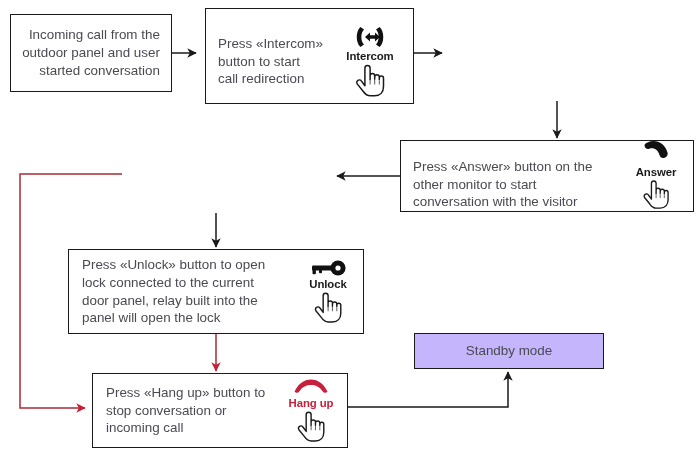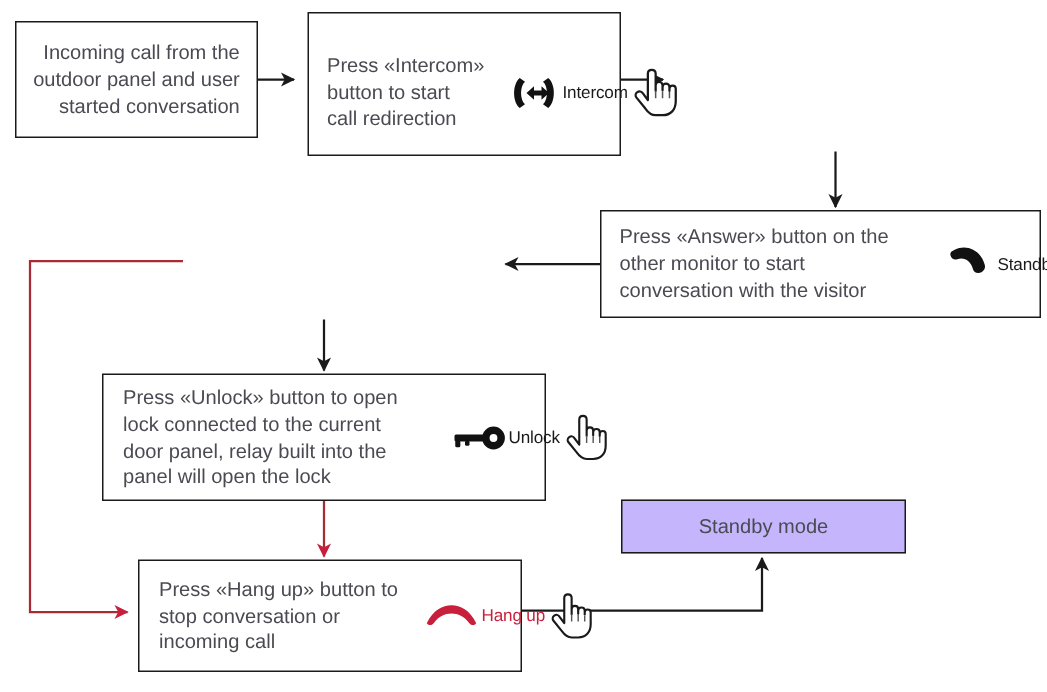--- a/index.html
+++ b/index.html
@@ -56,23 +56,24 @@
     white-space: pre-line;
     z-index: 2;
   }
   .node-text.left {
     text-align: left;
   }
   .btn-cluster {
     position: relative;
     z-index: 2;
     display: flex;
-    flex-direction: row;
+    flex-direction: column;
     align-items: center;
     justify-content: flex-start;
+    font-weight: bold;
   }
   .btn-glyph {
     display: block;
     line-height: 0;
   }
   .btn-label {
     font-size: 11.4px;
     color: #1a1a1a;
     margin-top: 1px;
     letter-spacing: -0.1px;
@@ -148,33 +149,33 @@
             <path d="M18.1,18.5 l0,5"></path>
               <path d="M22.7,18.8 l0,4.7"></path>
               <path d="M27.3,19.3 l0,4.2"></path>
           </g>
         </svg>
       </span>
     </div>
   </div>
 
 
-  <div class="node rect-node" style="left:400px; top:140px; width:294px; height:72px; padding:0 6px 0 12px; justify-content:space-between;">
+  <div class="node rect-node" style="left:400px; top:140px; width:294px; height:72px; padding:0 6px 0 12px; justify-content:space-between;align-items:flex-end;">
     <div class="node-text left">Press «Answer» button on the
 other monitor to start
 conversation with the visitor</div>
     <div class="btn-cluster" style="width:62px;">
       <span class="btn-glyph">
         <svg width="40" height="26" viewBox="0 0 40 26">
           <path d="M11.5,3.5 C19.5,-0.5 29,4 31.5,13.5 C32.2,16.2 30.5,18.3 28.2,18.9
                    C26,19.5 24.2,18.4 23.6,16.3 C22.1,10.8 17.8,8.2 13.2,9.8
                    C11.1,10.5 9.3,9.4 8.7,7.3 C8.1,5.2 9.4,4.5 11.5,3.5 Z" fill="#111"></path>
         </svg>
       </span>
-      <span class="btn-label">Standby</span>
+      <span class="btn-label">Answer</span>
       <span class="hand-icon">
         <svg width="36" height="34" viewBox="0 0 36 38">
           <g fill="#ffffff" stroke="#1a1a1a" stroke-width="1.5" stroke-linejoin="round">
             <path d="M15.5,4.5 c1.6,0 2.6,1.1 2.6,2.6 l0,11.4 0,-3.6 c0,-1.3 1,-2.3 2.3,-2.3 c1.3,0 2.3,1 2.3,2.3 l0,3.3 0,-2.2 c0,-1.3 1,-2.3 2.3,-2.3 c1.3,0 2.3,1 2.3,2.3 l0,2.6 0,-1.4 c0,-1.2 0.9,-2.1 2.1,-2.1 c1.2,0 2.1,0.9 2.1,2.1 l0,8.3 c0,5.6 -3.3,9.3 -8.8,9.3 l-4.5,0 c-3.2,0 -5,-1.6 -7.1,-4.6 L5.2,22.9 c-0.8,-1.2 -0.5,-2.7 0.7,-3.5 c1.2,-0.8 2.8,-0.5 3.6,0.7 l3.4,4.6 0,-17.6 c0,-1.5 1,-2.6 2.6,-2.6 z"></path>
           </g>
           <g stroke="#555" stroke-width="1" fill="none">
             <path d="M18.1,18.5 l0,5"></path>
               <path d="M22.7,18.8 l0,4.7"></path>
               <path d="M27.3,19.3 l0,4.2"></path>
           </g>

